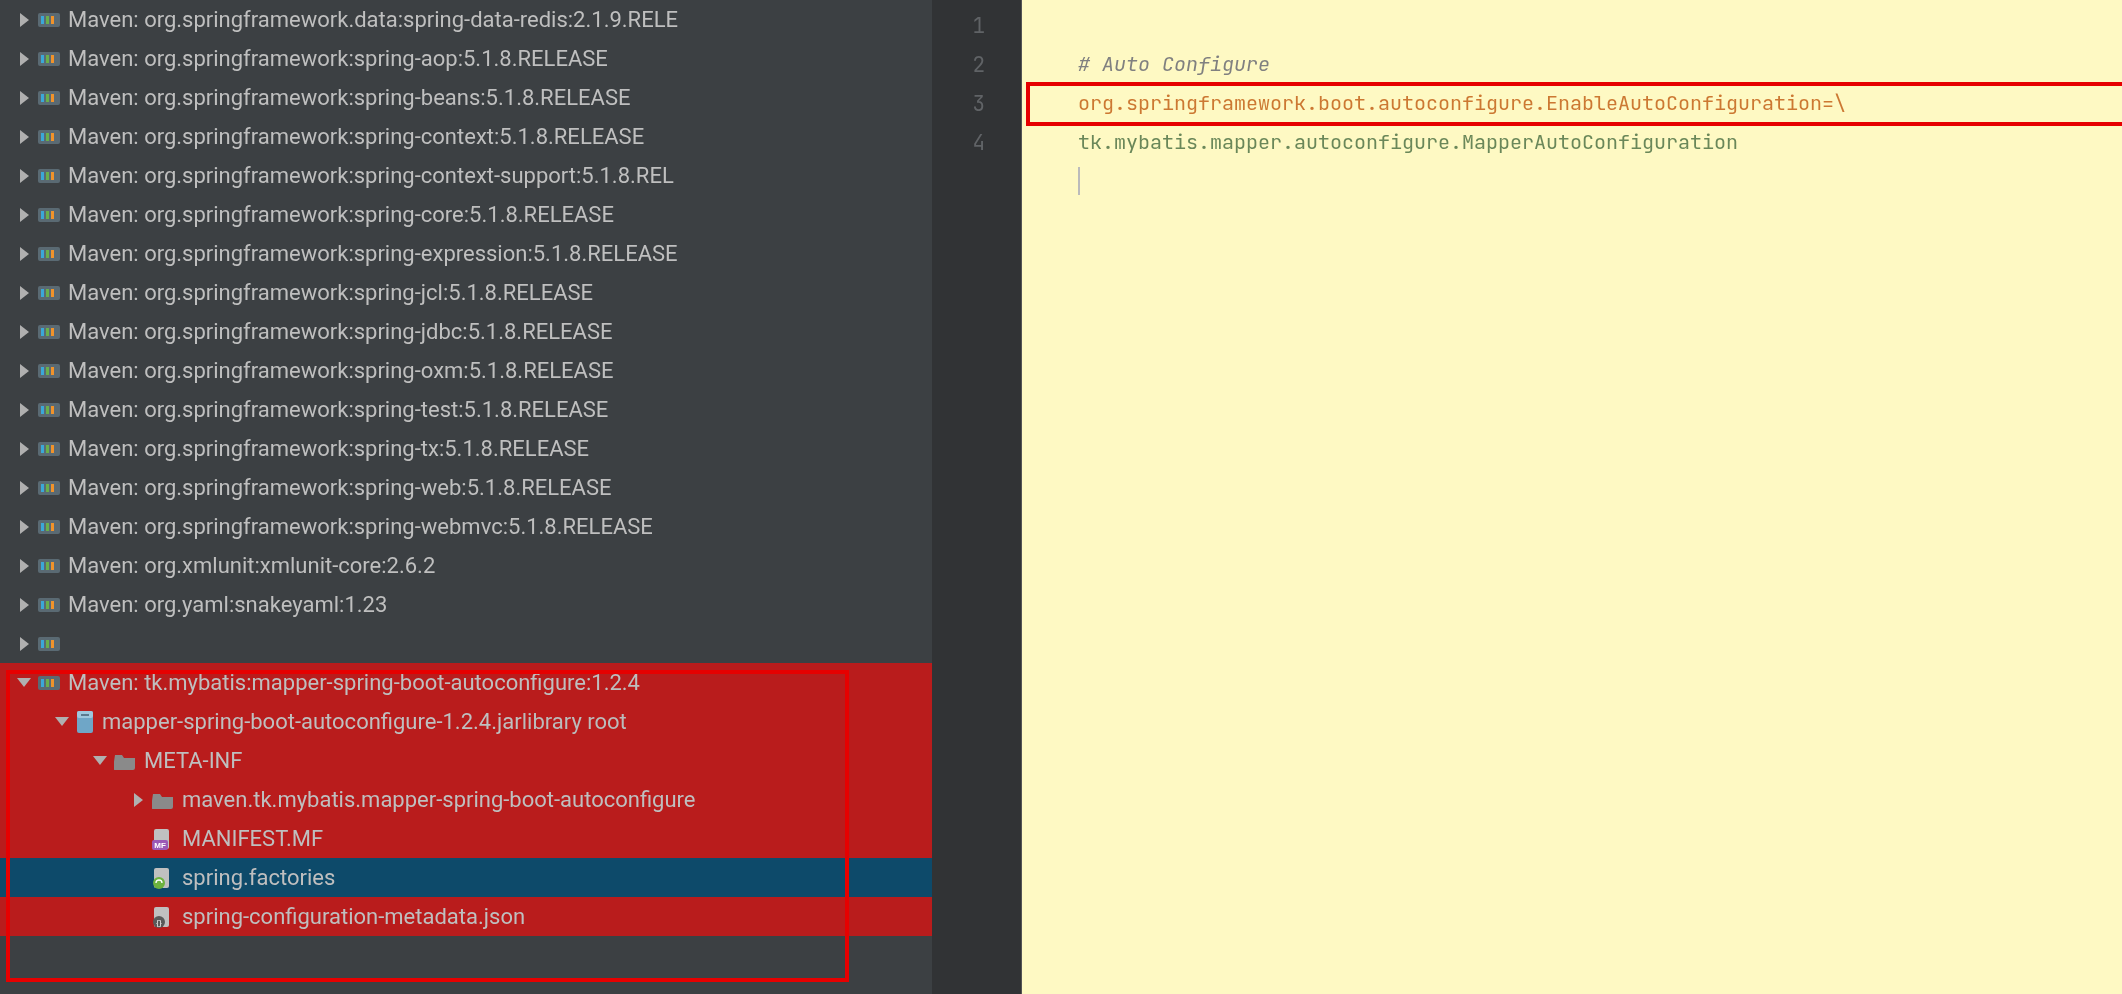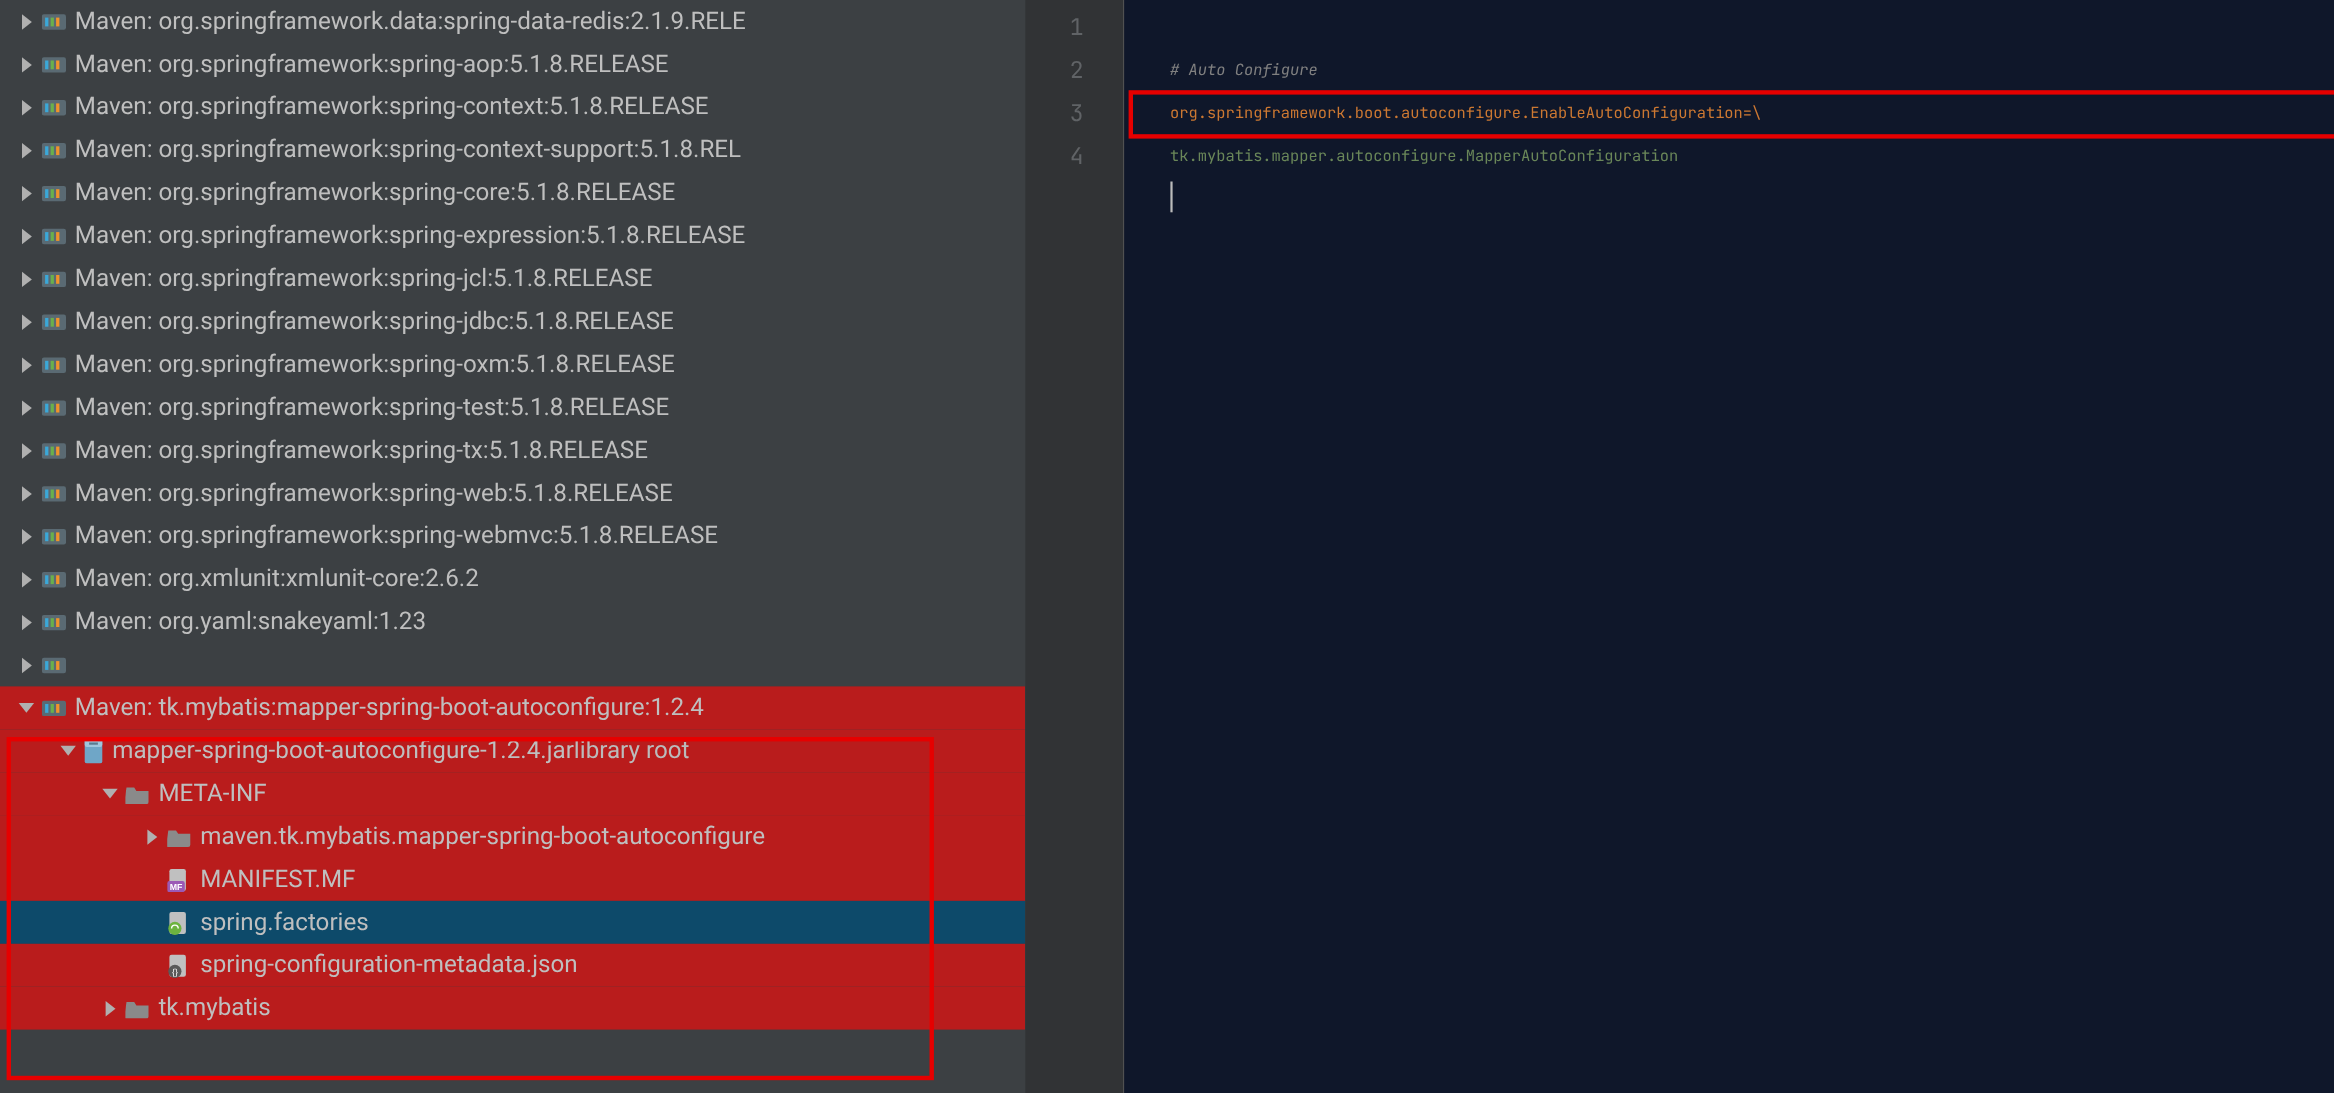--- a/index.html
+++ b/index.html
@@ -125,26 +125,26 @@
       text-align:right;
       padding-right:36px;
       color:#606366;
       font-family:"JetBrains Mono","Menlo","Consolas",monospace;
       font-size:21px;
     }
 
     
     .editor {
       flex:1;
-      background:#0f172a;
+      background:#fef9c3;
       position:relative;
       padding-top:6px;
       padding-left:8px;
       font-family:"JetBrains Mono","Menlo","Consolas",monospace;
-      font-size:14px;
+      font-size:20px;
     }
     .code-line {
       height:39px;
       line-height:39px;
       white-space:pre;
     }
     .comment   { color:#808080; font-style:italic; }
     .key       { color:#cc7832; }
     .assign    { color:#cc7832; }
     .cont      { color:#cc7832; }
@@ -202,20 +202,33 @@
         <span style="display: inline-block; width: 0px; flex-shrink: 0;"></span>
         <span class="arrow right"></span>
         <span class="lib-icon">
           <svg width="22" height="18" viewBox="0 0 22 18">
             <rect x="0" y="2" width="22" height="14" rx="2" fill="#5a6a73"></rect>
             <rect x="3" y="5" width="3" height="8" fill="#3ba8d8"></rect>
             <rect x="8" y="5" width="3" height="8" fill="#6ab04c"></rect>
             <rect x="13" y="5" width="3" height="8" fill="#f0932b"></rect>
           </svg>
         </span>
+        <span class="tree-label">Maven: org.springframework:spring-beans:5.1.8.RELEASE</span>
+      </div>
+      <div class="tree-row">
+        <span style="display: inline-block; width: 0px; flex-shrink: 0;"></span>
+        <span class="arrow right"></span>
+        <span class="lib-icon">
+          <svg width="22" height="18" viewBox="0 0 22 18">
+            <rect x="0" y="2" width="22" height="14" rx="2" fill="#5a6a73"></rect>
+            <rect x="3" y="5" width="3" height="8" fill="#3ba8d8"></rect>
+            <rect x="8" y="5" width="3" height="8" fill="#6ab04c"></rect>
+            <rect x="13" y="5" width="3" height="8" fill="#f0932b"></rect>
+          </svg>
+        </span>
         <span class="tree-label">Maven: org.springframework:spring-context:5.1.8.RELEASE</span>
       </div>
       <div class="tree-row">
         <span style="display: inline-block; width: 0px; flex-shrink: 0;"></span>
         <span class="arrow right"></span>
         <span class="lib-icon">
           <svg width="22" height="18" viewBox="0 0 22 18">
             <rect x="0" y="2" width="22" height="14" rx="2" fill="#5a6a73"></rect>
             <rect x="3" y="5" width="3" height="8" fill="#3ba8d8"></rect>
             <rect x="8" y="5" width="3" height="8" fill="#6ab04c"></rect>
@@ -453,30 +466,20 @@
         <span style="display: inline-block; width: 114px; flex-shrink: 0;"></span>
         <span class="arrow none"></span>
         <span class="file-icon">
           <svg width="22" height="22" viewBox="0 0 22 22">
             <rect x="2" y="1" width="15" height="20" rx="2" fill="#c0c0c0"></rect>
             <circle cx="7" cy="16" r="6" fill="#5a5a5a"></circle>
             <text x="7" y="19" font-size="8" fill="#fff" text-anchor="middle" font-family="sans-serif">{}</text>
           </svg>
         </span>
         <span class="tree-label">spring-configuration-metadata.json</span>
-      </div>
-      <div class="tree-row highlighted">
-        <span style="display: inline-block; width: 76px; flex-shrink: 0;"></span>
-        <span class="arrow right"></span>
-        <span class="folder-icon">
-          <svg width="22" height="18" viewBox="0 0 22 18">
-            <path d="M1 3 h7 l2 3 h11 v10 a2 2 0 0 1 -2 2 h-18 a2 2 0 0 1 -2 -2 z" fill="#8a8a8a"></path>
-          </svg>
-        </span>
-        <span class="tree-label">tk.mybatis</span>
       </div>
     </div>
   <div class="red-box-tree"></div>
 </div>
 
 <div class="gutter">
   <div id="gutter-container">
       <div class="ln">1</div>
       <div class="ln">2</div>
       <div class="ln">3</div>

